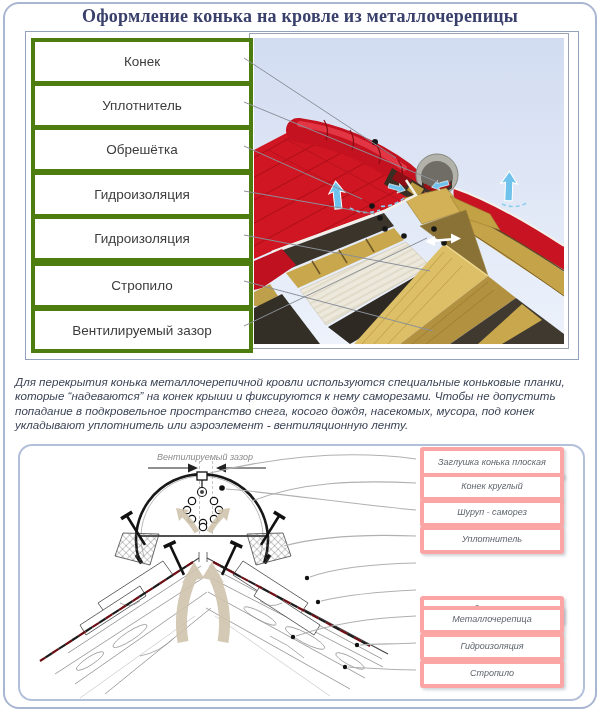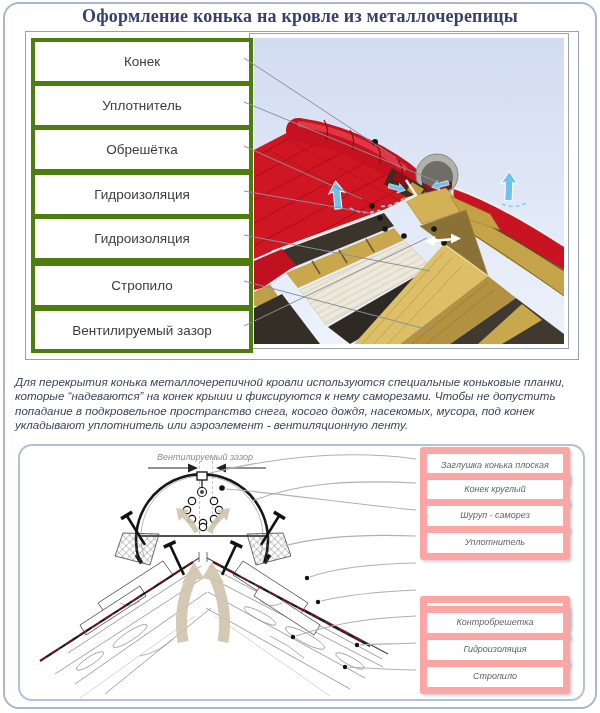--- a/index.html
+++ b/index.html
@@ -17,21 +17,21 @@
         font-size:13.5px;color:#3c3c3c;z-index:2;}
   .scene-frame{position:absolute;left:249px;top:33px;width:310px;height:306px;
         background:#fff;border:1px solid #9aa3b2;padding:4px;z-index:1;}
   .upper-connectors{position:absolute;left:25px;top:31px;z-index:3;pointer-events:none;}
   .description{position:absolute;left:8px;top:368px;width:580px;margin:7px;
         font-style:italic;font-size:11.6px;line-height:14.4px;color:#3c4557;}
   .lower-panel{position:absolute;left:18px;top:444px;width:563px;height:253px;
         border:2px solid #b3c0da;border-radius:14px;background:#fff;}
   .lower-svg{position:absolute;left:0;top:0;}
   .lbox{position:absolute;left:400px;width:136px;height:20px;background:#fff;
-        border:7px solid #fca5a5;border-radius:3px;box-shadow:2px 2px 3px rgba(120,130,140,.35);
+        border:4px solid #fca5a5;border-radius:3px;box-shadow:2px 2px 3px rgba(120,130,140,.35);
         display:flex;align-items:center;justify-content:center;text-align:center;
         font-style:italic;font-size:9px;line-height:1.08;color:#5d646c;z-index:2;}
 </style>
 </head>
 <body>
 
 <div id="page">
   <div class="page-frame"></div>
   <div class="page-title">Оформление конька на кровле из металлочерепицы</div>
 
@@ -343,21 +343,21 @@
     <div class="lbox" style="top:53px">
         <span>Шуруп - саморез</span>
       </div>
     <div class="lbox" style="top:80px">
         <span>Уплотнитель</span>
       </div>
     <div class="lbox" style="top:150px">
         <span>Обрешётка</span>
       </div>
     <div class="lbox" style="top:160px">
-        <span>Контробрешетка</span>
+        <span>Металлочерепица</span>
       </div>
     <div class="lbox" style="top:187px">
         <span>Гидроизоляция</span>
       </div>
     <div class="lbox" style="top:214px">
         <span>Стропило</span>
       </div>
   </div>
 </div>
 

